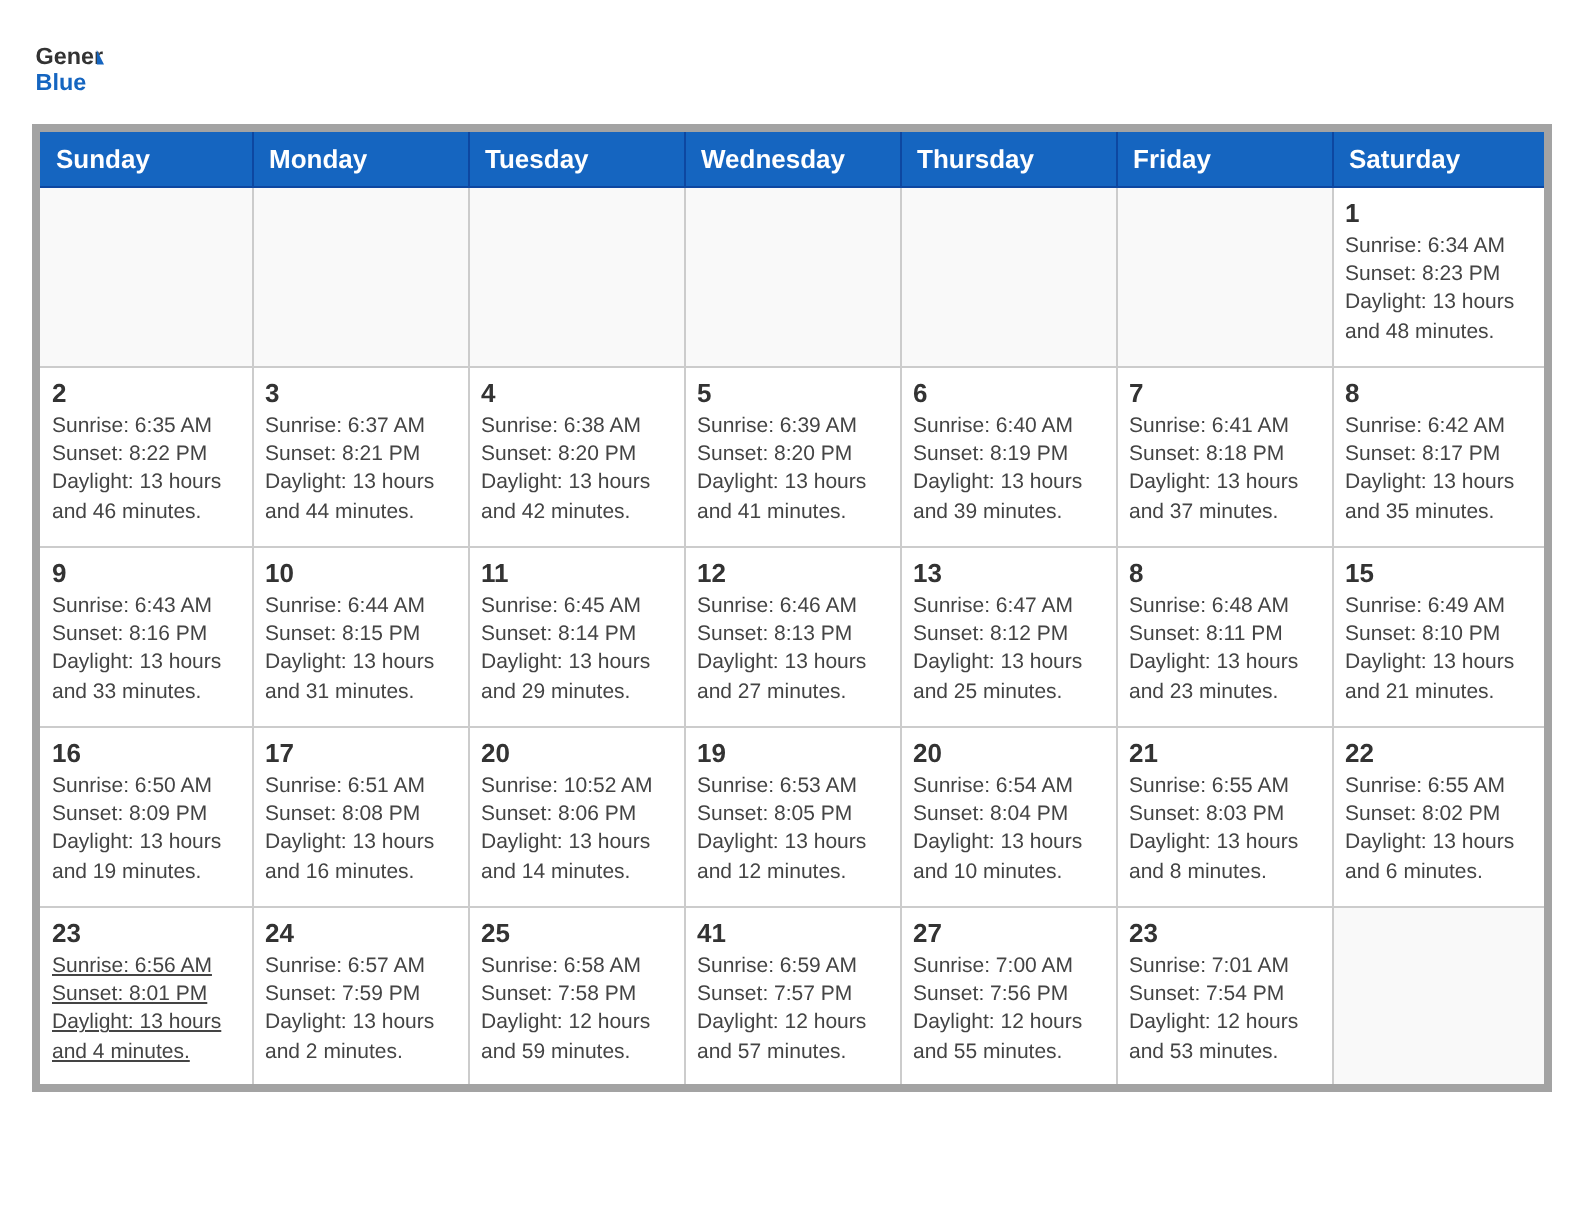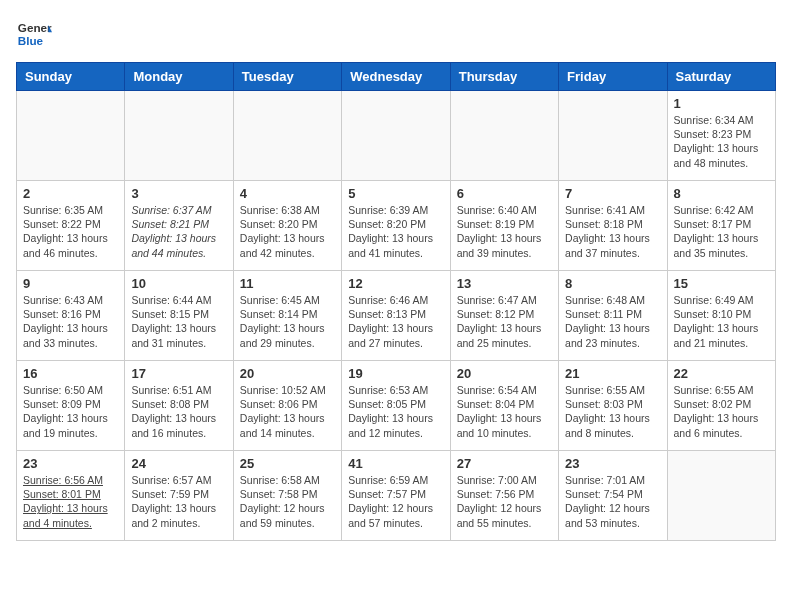--- a/index.html
+++ b/index.html
@@ -33,21 +33,21 @@
       color: #333;
       font-weight: normal;
     }
     .subtitle {
       font-size: 15px;
       color: #555;
     }
     .calendar {
       width: 100%;
       border-collapse: collapse;
-      border: 1px solid #a3a3a3;
+      border: 4px solid #a3a3a3;
     }
     .calendar th {
       background-color: #1565C0;
       color: white;
       text-align: left;
       padding: 6px 8px;
       font-size: 13px;
       font-weight: bold;
       border: 1px solid #0d47a1;
     }
@@ -124,21 +124,21 @@
       <tr>
         <td>
           <span class="day-number">2</span>
           <div class="day-info" style="white-space: pre-line;">Sunrise: 6:35 AM
 Sunset: 8:22 PM
 Daylight: 13 hours
 and 46 minutes.</div>
         </td>
         <td>
           <span class="day-number">3</span>
-          <div class="day-info" style="white-space: pre-line; font-style: italic;">Sunrise: 6:37 AM
+          <div class="day-info" style="white-space: pre-line;">Sunrise: 6:37 AM
 Sunset: 8:21 PM
 Daylight: 13 hours
 and 44 minutes.</div>
         </td>
         <td>
           <span class="day-number">4</span>
           <div class="day-info" style="white-space: pre-line;">Sunrise: 6:38 AM
 Sunset: 8:20 PM
 Daylight: 13 hours
 and 42 minutes.</div>

